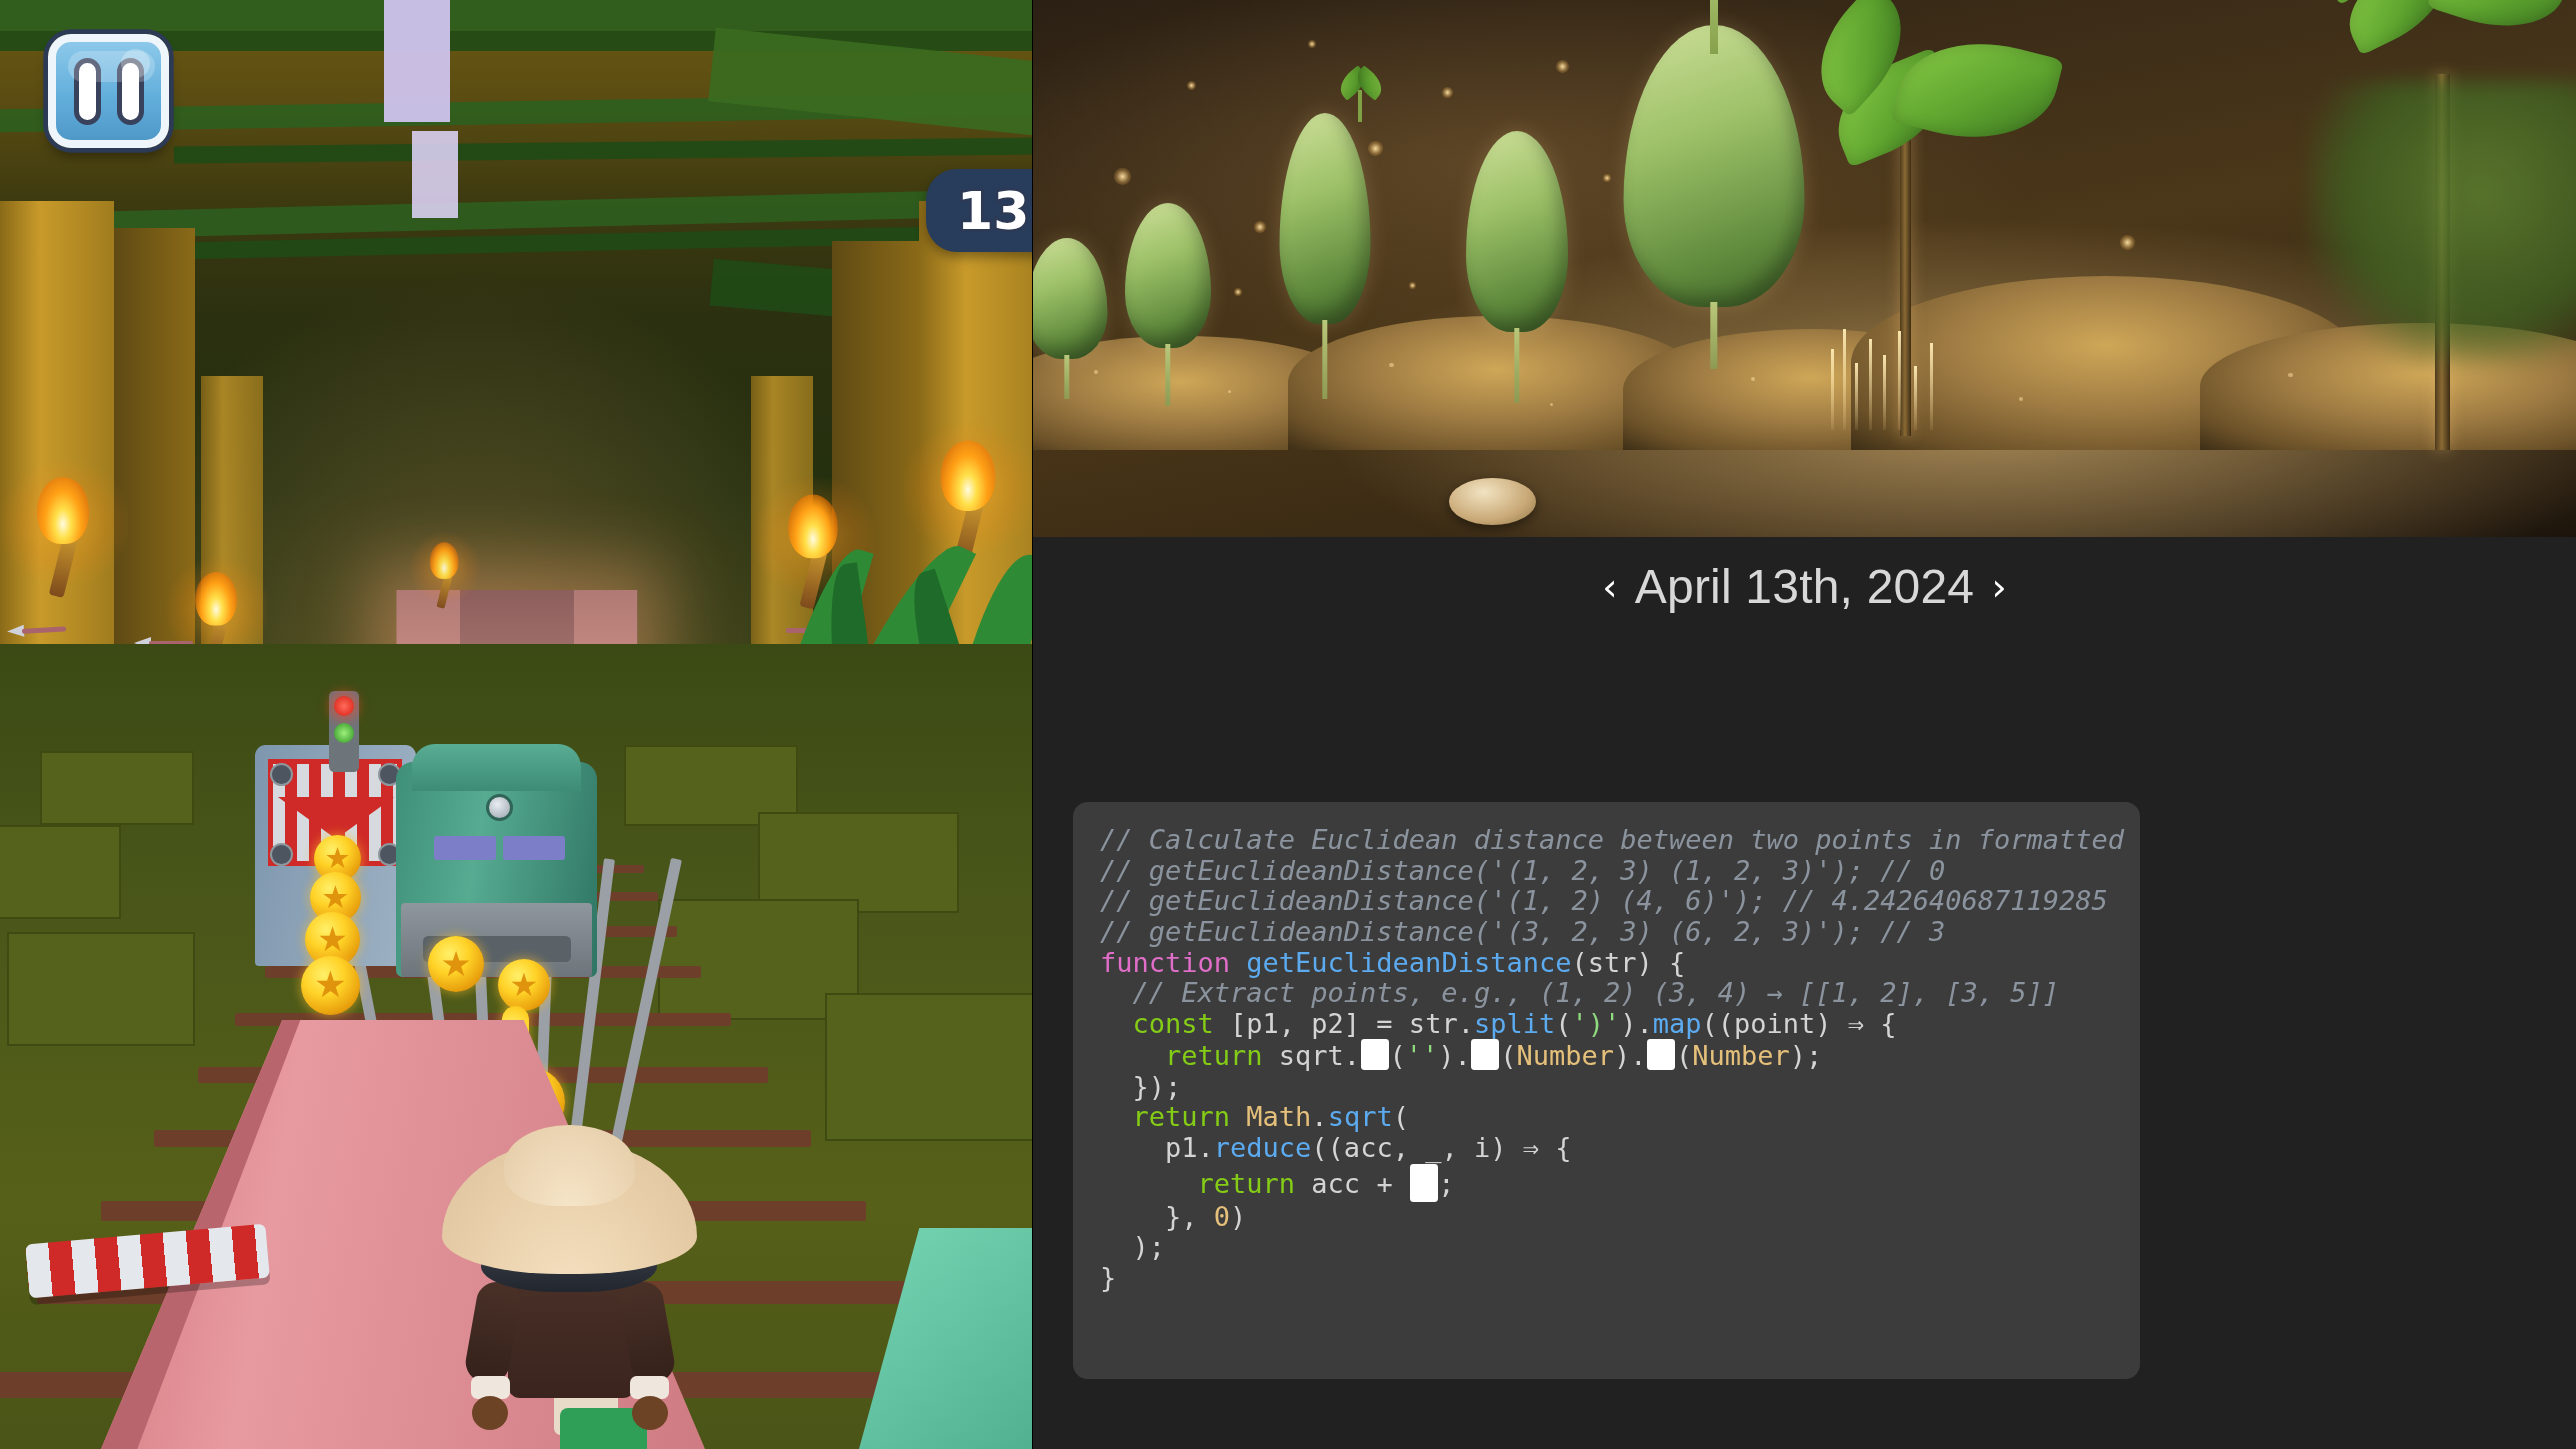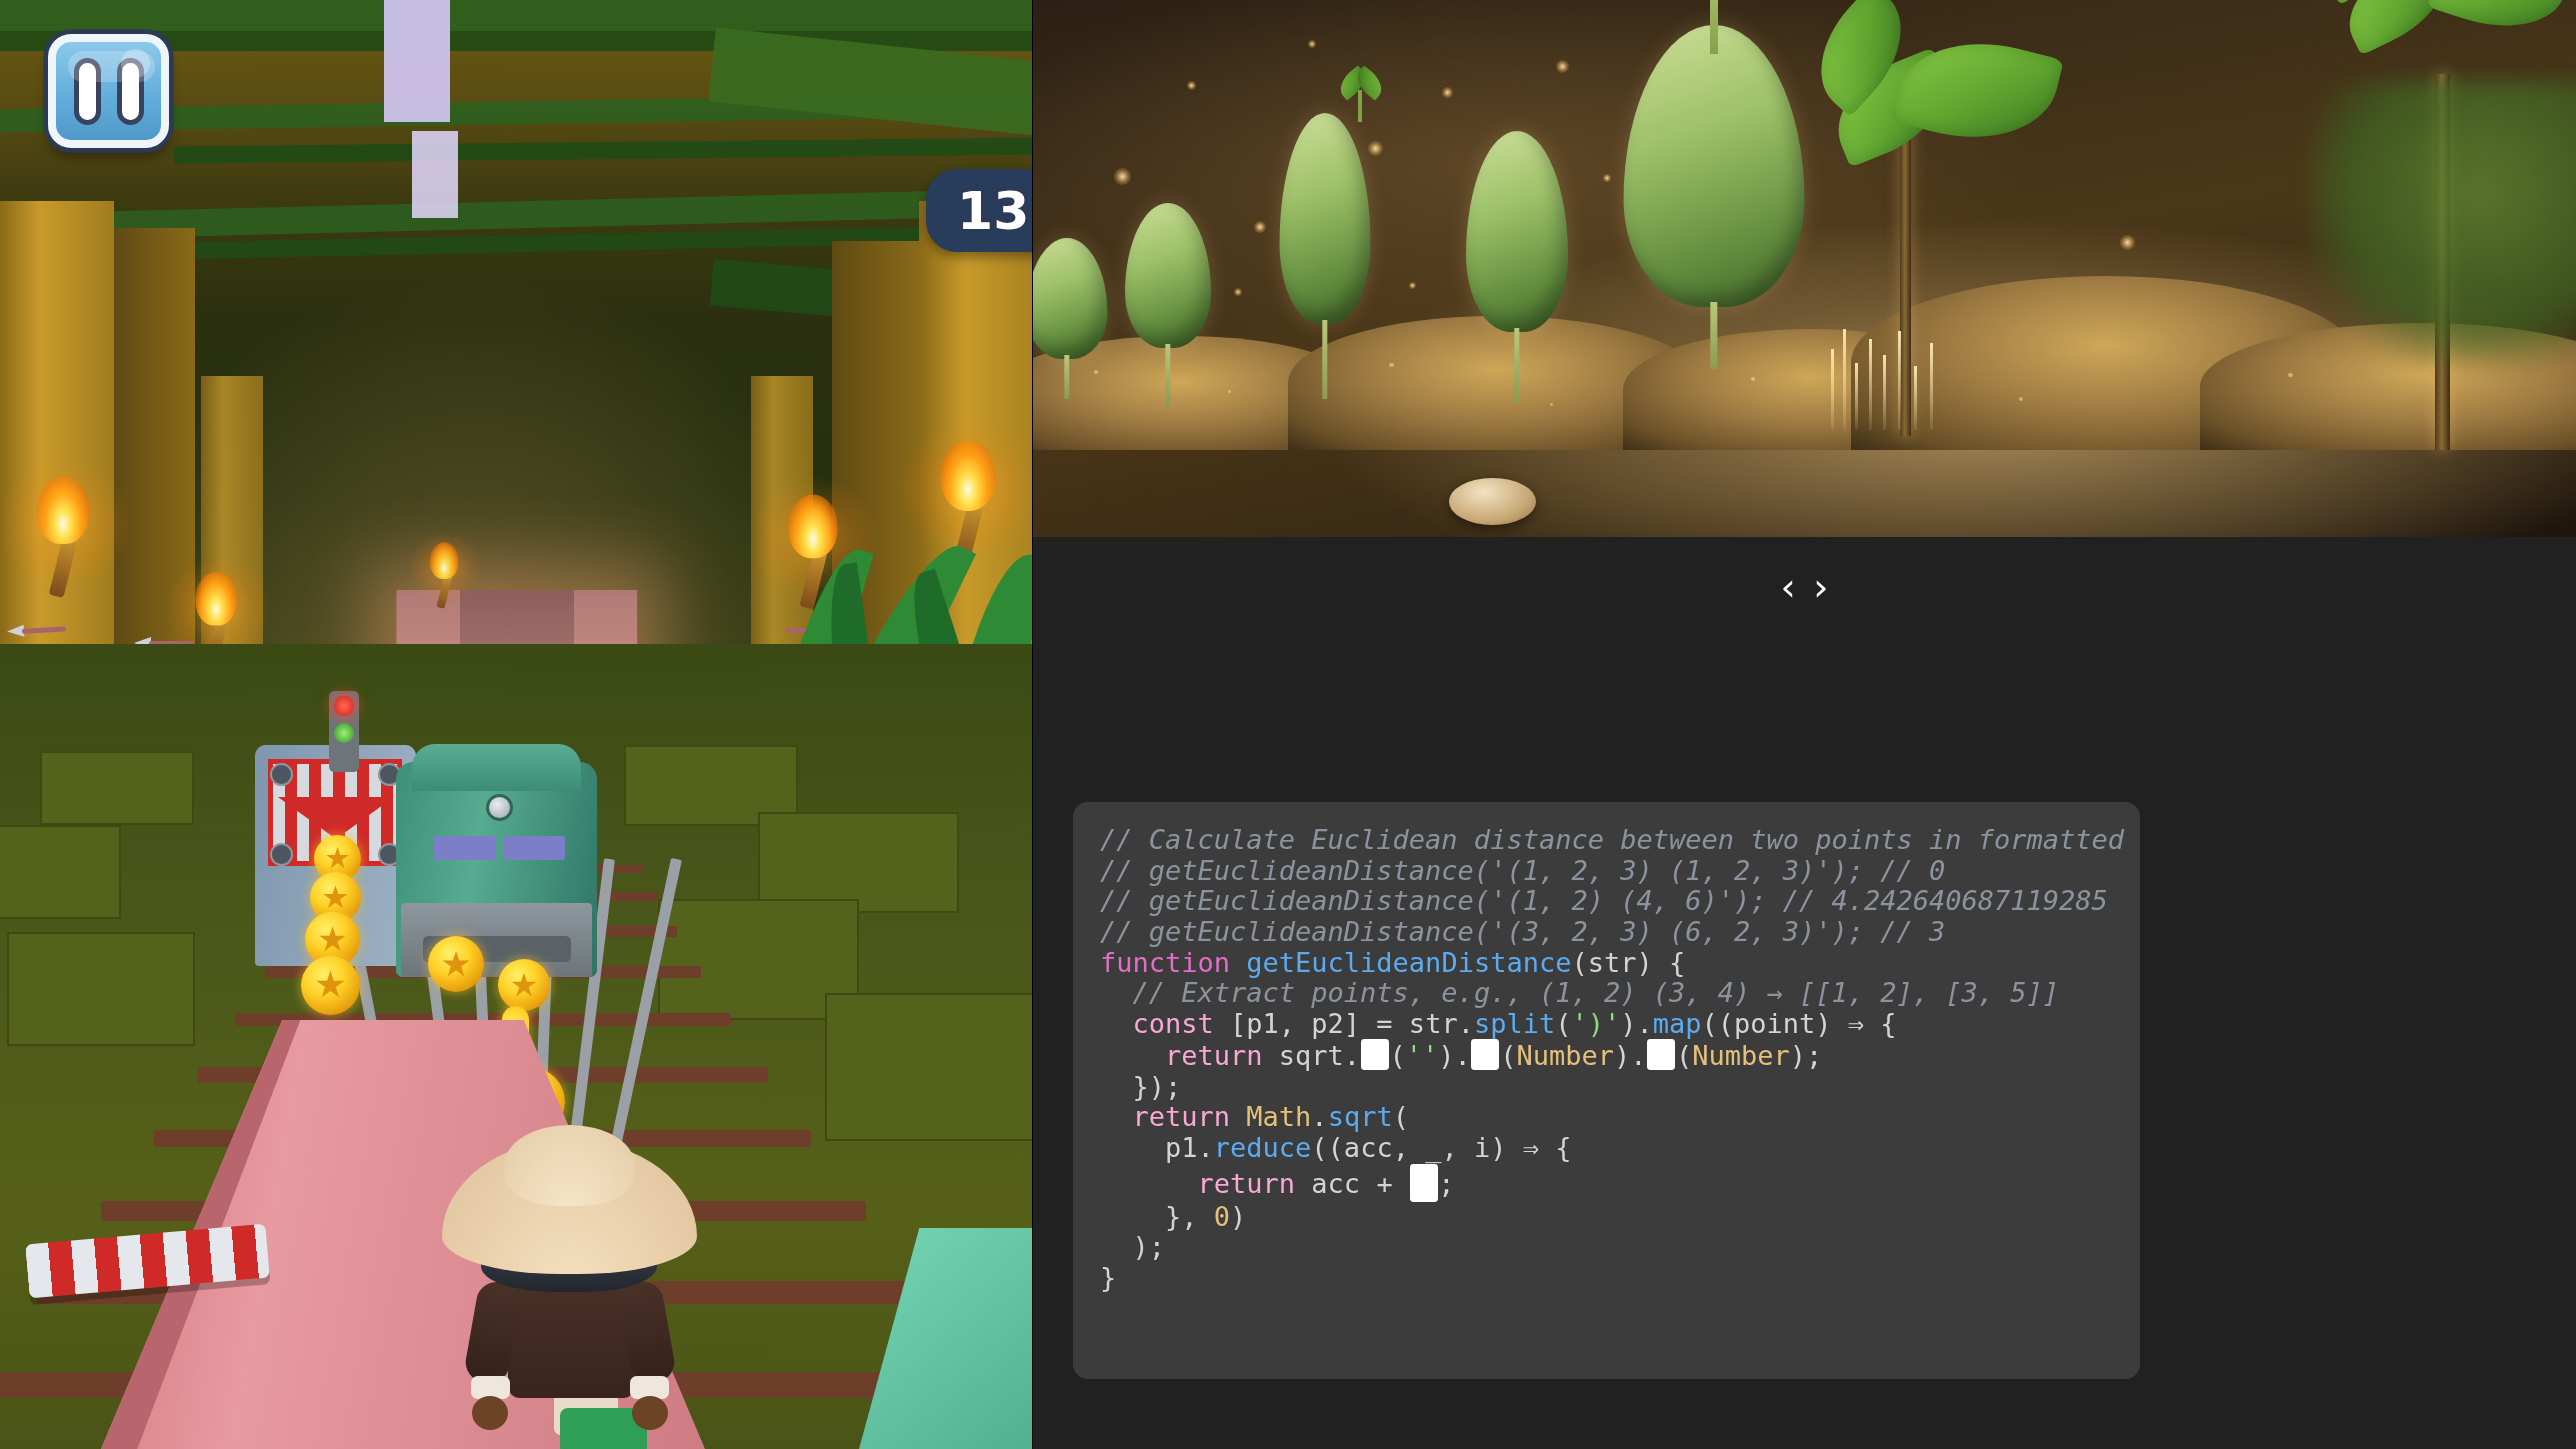--- a/index.html
+++ b/index.html
@@ -306,21 +306,21 @@
     padding:23px 0 0 0;
   }
   .code-card.abs-reset { left:40px; }
   pre.code {
     font-family:"DejaVu Sans Mono", monospace;
     font-size:27px; line-height:1.135; color:#d4d4d4;
     padding:0 0 0 27px; white-space:pre; margin:0;
   }
   .cm { color:#8b949e; font-style:italic; }
   .kw { color:#e06ec8; }
-  .kw2 { color:#f9a8d4; }
+  .kw2 { color:#84cc16; }
   .fn { color:#5cabf0; }
   .ob { color:#e5c07b; }
   .num { color:#e5c07b; }
   .str { color:#8fd97f; }
   .pl { color:#d4d4d4; }
   .blank {
     display:inline-block; width:28px; height:31px; background:#fff;
     border-radius:3.4px; vertical-align:-5.4px; margin:0 0.7px;
   }
   .blank.tall { height:38px; vertical-align:-8.7px; }
@@ -625,20 +625,21 @@
         <div class="soil-speck" style="left:1275px;top:30px;width:4.7px;height:4.7px;"></div>
       </div>
 
       <div style="position:absolute;left:416px;bottom:12px;width:87px;height:47px;border-radius:50%;
                   background:radial-gradient(ellipse at 40% 30%, #f2e3c2, #c9a977 60%, #8e7446 100%);
                   box-shadow:0 4px 12px rgba(0,0,0,.45);"></div>
     </div>
 
     <div class="date-nav">
       <span class="date-arrow">‹</span>
+      <span class="date-label">April 13th, 2024</span>
       <span class="date-arrow">›</span>
     </div>
 
 
     <div class="code-card abs-reset">
       <pre class="code"><span class="cm">// Calculate Euclidean distance between two points in formatted string</span>
 <span class="cm">// getEuclideanDistance('(1, 2, 3) (1, 2, 3)'); // 0</span>
 <span class="cm">// getEuclideanDistance('(1, 2) (4, 6)'); // 4.242640687119285</span>
 <span class="cm">// getEuclideanDistance('(3, 2, 3) (6, 2, 3)'); // 3</span>
 <span class="kw">function</span> <span class="fn">getEuclideanDistance</span><span class="pl">(str) {</span>

